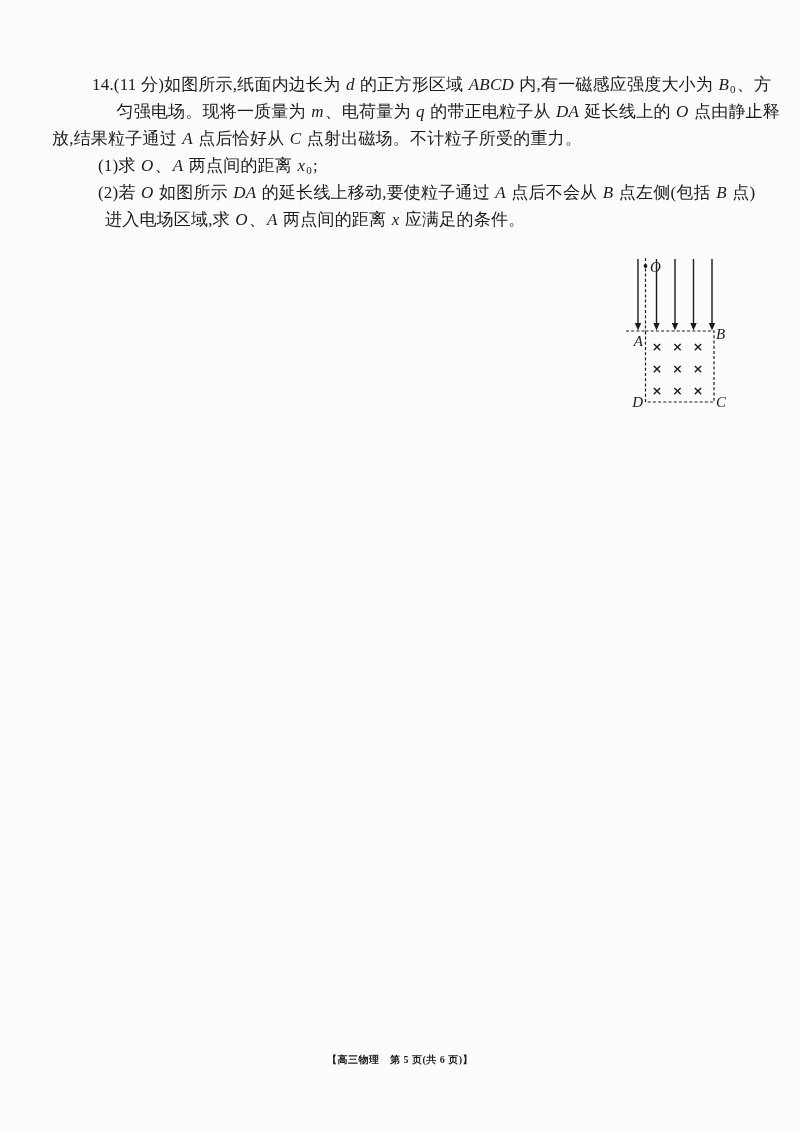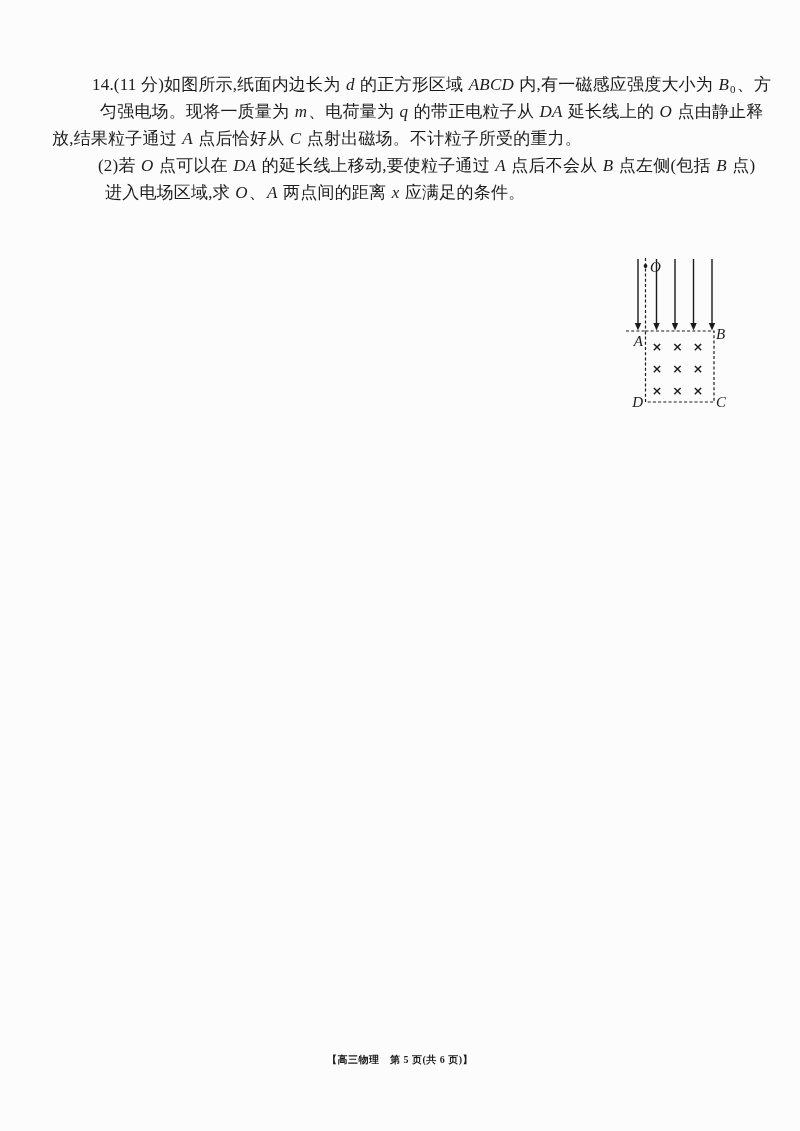--- a/index.html
+++ b/index.html
@@ -60,23 +60,24 @@
     letter-spacing:0.5px;
   }
 </style>
 </head>
 <body>
 
 <div class="page">
 
   <div class="problem" id="problem-lines">
       <div class="pline" style="padding-left: 92px;"><span>14.(11 分)如图所示,纸面内边长为 </span><span class="var">d</span><span> 的正方形区域 </span><span class="var">ABCD</span><span> 内,有一磁感应强度大小为 </span><span class="var">B</span><span class="subv">0</span><span>、方</span></div>
-      <div class="pline" style="padding-left: 100px;"><span>匀强电场。现将一质量为 </span><span class="var">m</span><span>、电荷量为 </span><span class="var">q</span><span> 的带正电粒子从 </span><span class="var">DA</span><span> 延长线上的 </span><span class="var">O</span><span> 点由静止释</span></div>
+      <div class="pline" style="padding-left: 100px; text-align: right;"><span>匀强电场。现将一质量为 </span><span class="var">m</span><span>、电荷量为 </span><span class="var">q</span><span> 的带正电粒子从 </span><span class="var">DA</span><span> 延长线上的 </span><span class="var">O</span><span> 点由静止释</span></div>
       <div class="pline" style="padding-left: 52px;"><span>放,结果粒子通过 </span><span class="var">A</span><span> 点后恰好从 </span><span class="var">C</span><span> 点射出磁场。不计粒子所受的重力。</span></div>
-      <div class="pline" style="padding-left: 98px;"><span>(2)若 </span><span class="var">O</span><span> 点可以在 </span><span class="var">DA</span><span> 的延长线上移动,要使粒子通过 </span><span class="var">A</span><span> 点后不会从 </span><span class="var">B</span><span> 点左侧(包括 </span><span class="var">B</span><span> 点)</span></div>
+      <div class="pline" style="padding-left: 98px;"><span>(1)求 </span><span class="var">O</span><span>、</span><span class="var">A</span><span> 两点间的距离 </span><span class="var">x</span><span class="subv">0</span><span>;</span></div>
+      <div class="pline" style="padding-left: 98px;"><span>(2)若 </span><span class="var">O</span><span> 如图所示 </span><span class="var">DA</span><span> 的延长线上移动,要使粒子通过 </span><span class="var">A</span><span> 点后不会从 </span><span class="var">B</span><span> 点左侧(包括 </span><span class="var">B</span><span> 点)</span></div>
       <div class="pline" style="padding-left: 105px;"><span>进入电场区域,求 </span><span class="var">O</span><span>、</span><span class="var">A</span><span> 两点间的距离 </span><span class="var">x</span><span> 应满足的条件。</span></div>
     </div>
 
   <div class="figure">
     <svg width="180" height="170" viewBox="0 0 180 170" xmlns="http://www.w3.org/2000/svg">
 
       <g id="fig-arrows">
           <line x1="26" y1="9" x2="26" y2="75" stroke="#1b1b1b" stroke-width="1.4"></line>
           <polygon points="22.8,73 29.2,73 26,80.5" fill="#1b1b1b"></polygon>
           <line x1="44.5" y1="9" x2="44.5" y2="75" stroke="#1b1b1b" stroke-width="1.4"></line>

